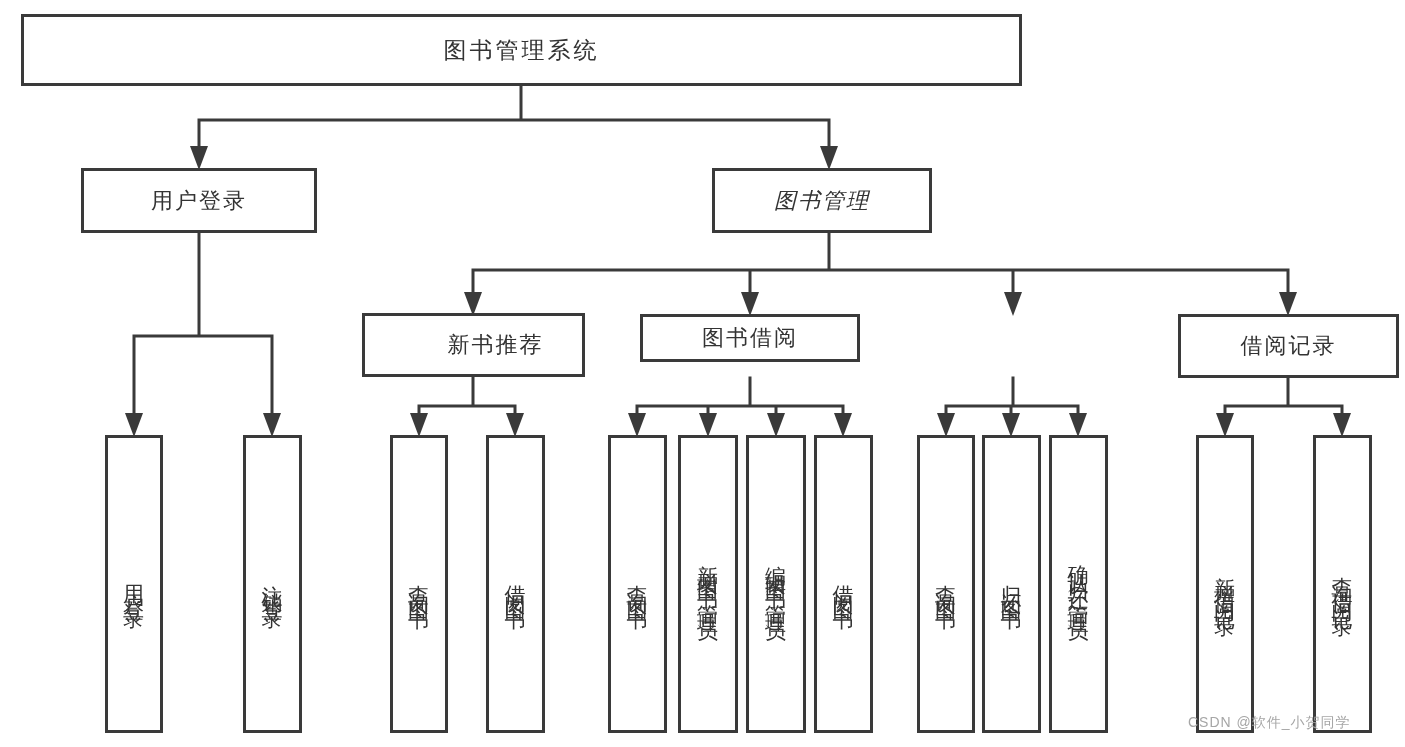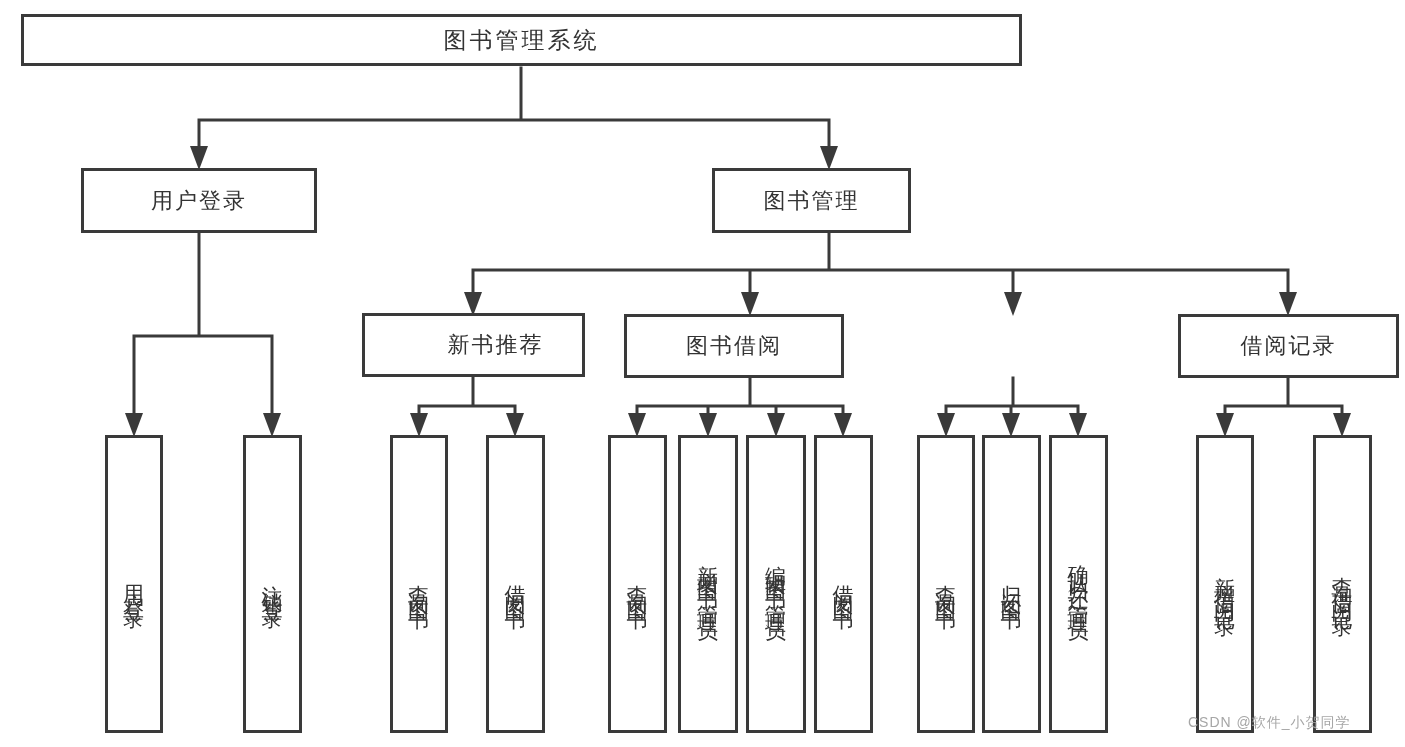--- a/index.html
+++ b/index.html
@@ -115,27 +115,27 @@
     <polygon points="699,413 717,413 708,437"></polygon>
     <polygon points="767,413 785,413 776,437"></polygon>
     <polygon points="834,413 852,413 843,437"></polygon>
     <polygon points="937,413 955,413 946,437"></polygon>
     <polygon points="1002,413 1020,413 1011,437"></polygon>
     <polygon points="1069,413 1087,413 1078,437"></polygon>
     <polygon points="1216,413 1234,413 1225,437"></polygon>
     <polygon points="1333,413 1351,413 1342,437"></polygon>
   </svg>
 
-  <div class="node h title" style="left:21px; top:14px; width:1001px; height:52px;">图书管理系统</div>
+  <div class="node h title" style="left:21px; top:14px; width:1001px; height:72px;">图书管理系统</div>
 
   <div class="node h" style="left:81px; top:168px; width:236px; height:65px;">用户登录</div>
-  <div class="node h" style="left:712px; top:168px; width:199px; height:65px;">图书管理</div>
+  <div class="node h" style="left:712px; top:168px; width:220px; height:65px;font-style:italic;">图书管理</div>
 
   <div class="node h" style="left:362px; top:313px; width:223px; height:64px;padding-left:44px;">新书推荐</div>
-  <div class="node h" style="left:624px; top:314px; width:220px; height:64px;">图书借阅</div>
+  <div class="node h" style="left:640px; top:314px; width:220px; height:48px;">图书借阅</div>
   <div class="node h" style="left:1178px; top:314px; width:221px; height:64px;">借阅记录</div>
 
   <div class="node leaf" style="left:105px; width:58px;">用户登录</div>
   <div class="node leaf" style="left:243px; width:59px;">注销登录</div>
 
   <div class="node leaf" style="left:390px; width:58px;">查询图书</div>
   <div class="node leaf" style="left:486px; width:59px;">借阅图书</div>
 
   <div class="node leaf" style="left:608px; width:59px;">查询图书</div>
   <div class="node leaf" style="left:678px; width:60px;">新增图书（管理员）</div>

